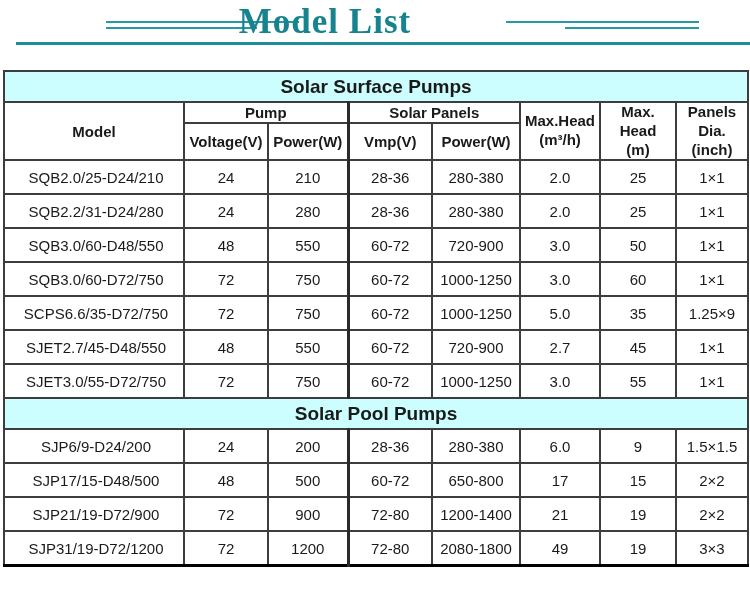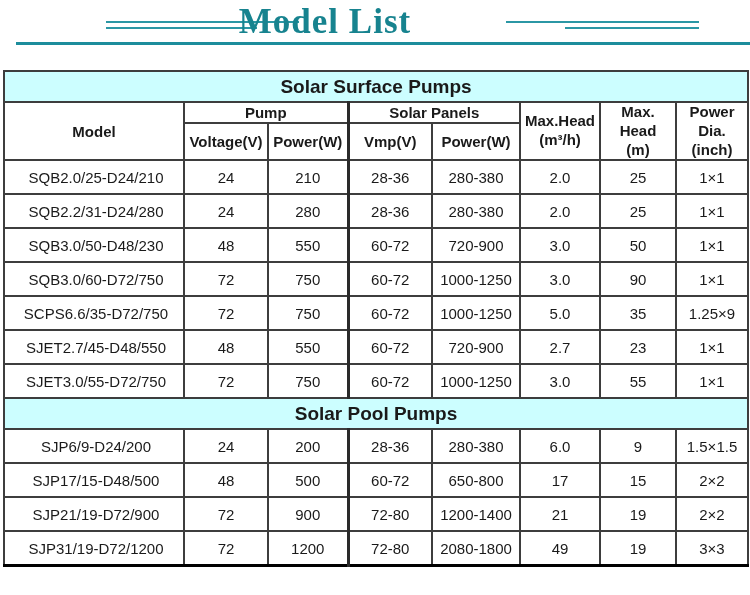--- a/index.html
+++ b/index.html
@@ -109,21 +109,21 @@
 
     <tr class="head-a">
       <th rowspan="2">Model</th>
       <th colspan="2">Pump</th>
       <th colspan="2" class="sep">Solar Panels</th>
       <th rowspan="2" class="multiline">Max.Head
 (m³/h)</th>
       <th rowspan="2" class="multiline">Max.
 Head
 (m)</th>
-      <th rowspan="2" class="multiline">Power
+      <th rowspan="2" class="multiline">Panels
 Dia.
 (inch)</th>
     </tr>
     <tr class="head-b">
       <th>Voltage(V)</th>
       <th>Power(W)</th>
       <th class="sep">Vmp(V)</th>
       <th>Power(W)</th>
     </tr>
 
@@ -141,57 +141,57 @@
       <td class="model-cell">SQB2.2/31-D24/280</td>
       <td>24</td>
       <td>280</td>
       <td class="sep">28-36</td>
       <td>280-380</td>
       <td>2.0</td>
       <td>25</td>
       <td>1×1</td>
     </tr>
     <tr class="data-row surface-row">
-      <td class="model-cell">SQB3.0/50-D48/230</td>
+      <td class="model-cell">SQB3.0/60-D48/550</td>
       <td>48</td>
       <td>550</td>
       <td class="sep">60-72</td>
       <td>720-900</td>
       <td>3.0</td>
       <td>50</td>
       <td>1×1</td>
     </tr>
     <tr class="data-row surface-row">
       <td class="model-cell">SQB3.0/60-D72/750</td>
       <td>72</td>
       <td>750</td>
       <td class="sep">60-72</td>
       <td>1000-1250</td>
       <td>3.0</td>
-      <td>90</td>
+      <td>60</td>
       <td>1×1</td>
     </tr>
     <tr class="data-row surface-row">
       <td class="model-cell">SCPS6.6/35-D72/750</td>
       <td>72</td>
       <td>750</td>
       <td class="sep">60-72</td>
       <td>1000-1250</td>
       <td>5.0</td>
       <td>35</td>
       <td>1.25×9</td>
     </tr>
     <tr class="data-row surface-row">
       <td class="model-cell">SJET2.7/45-D48/550</td>
       <td>48</td>
       <td>550</td>
       <td class="sep">60-72</td>
       <td>720-900</td>
       <td>2.7</td>
-      <td>23</td>
+      <td>45</td>
       <td>1×1</td>
     </tr>
     <tr class="data-row surface-row">
       <td class="model-cell">SJET3.0/55-D72/750</td>
       <td>72</td>
       <td>750</td>
       <td class="sep">60-72</td>
       <td>1000-1250</td>
       <td>3.0</td>
       <td>55</td>

